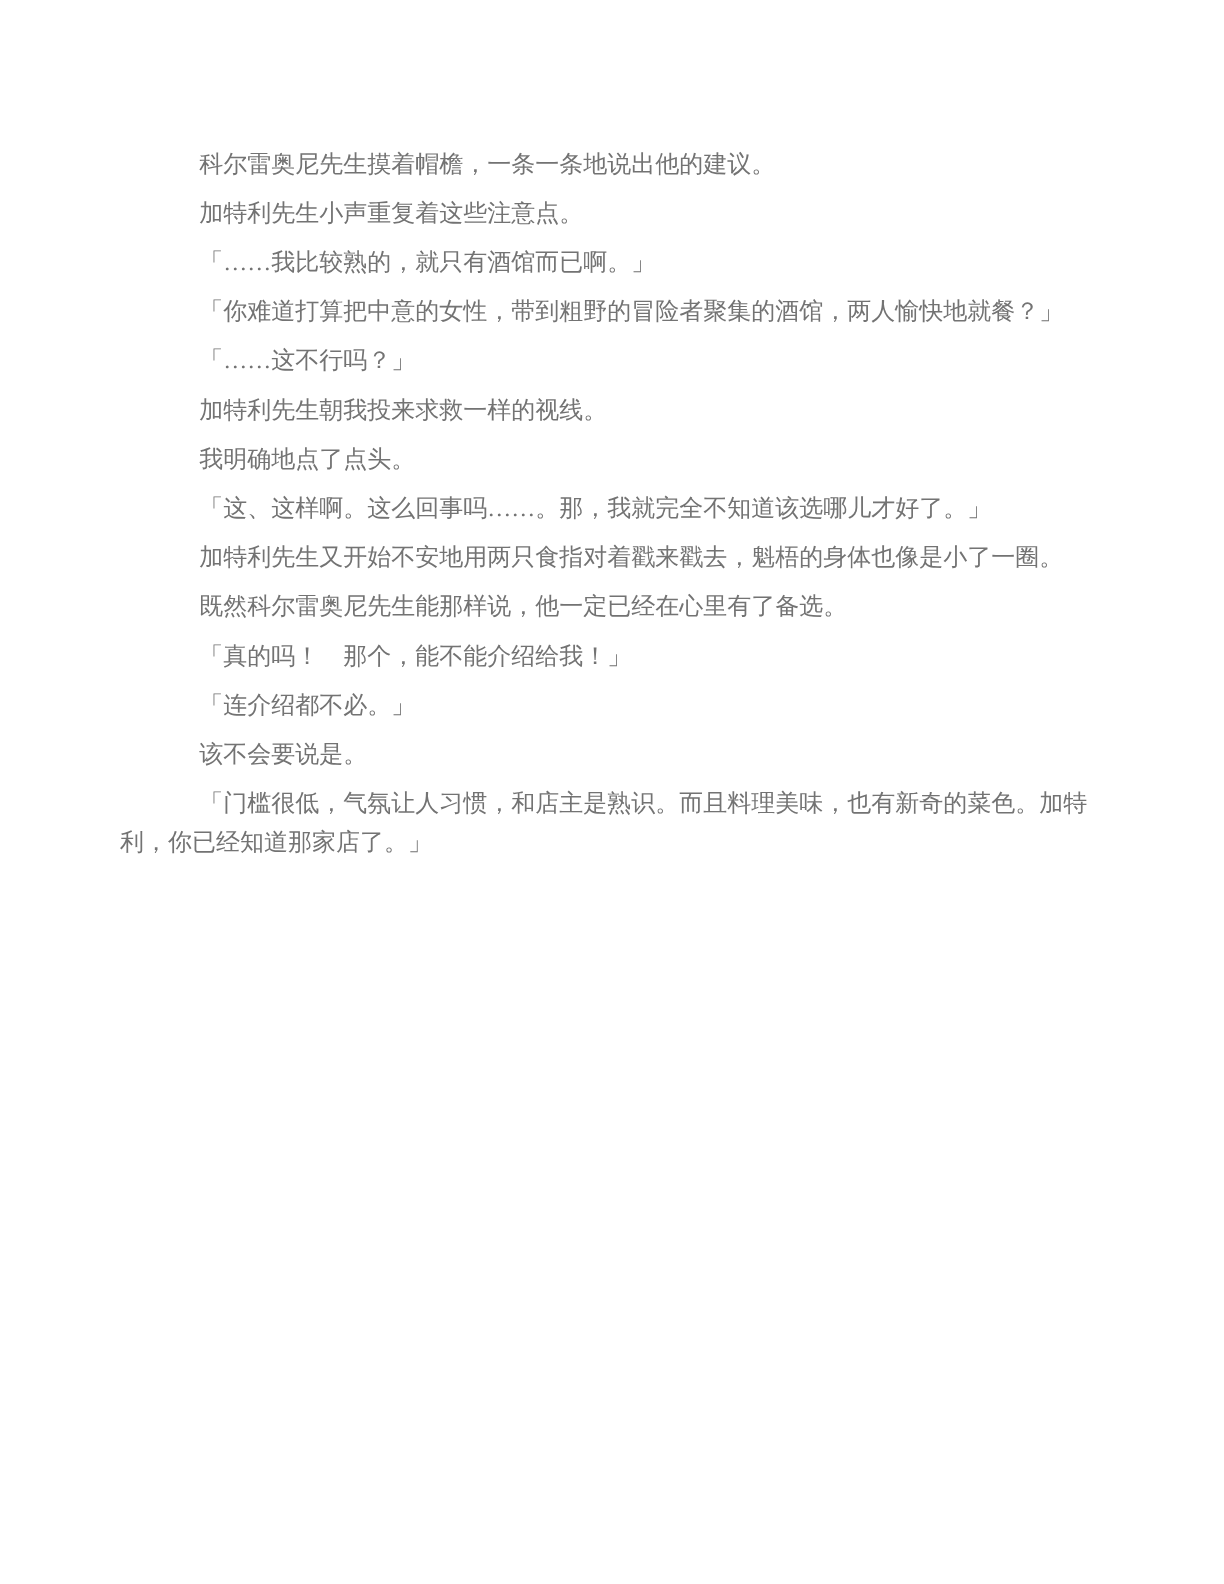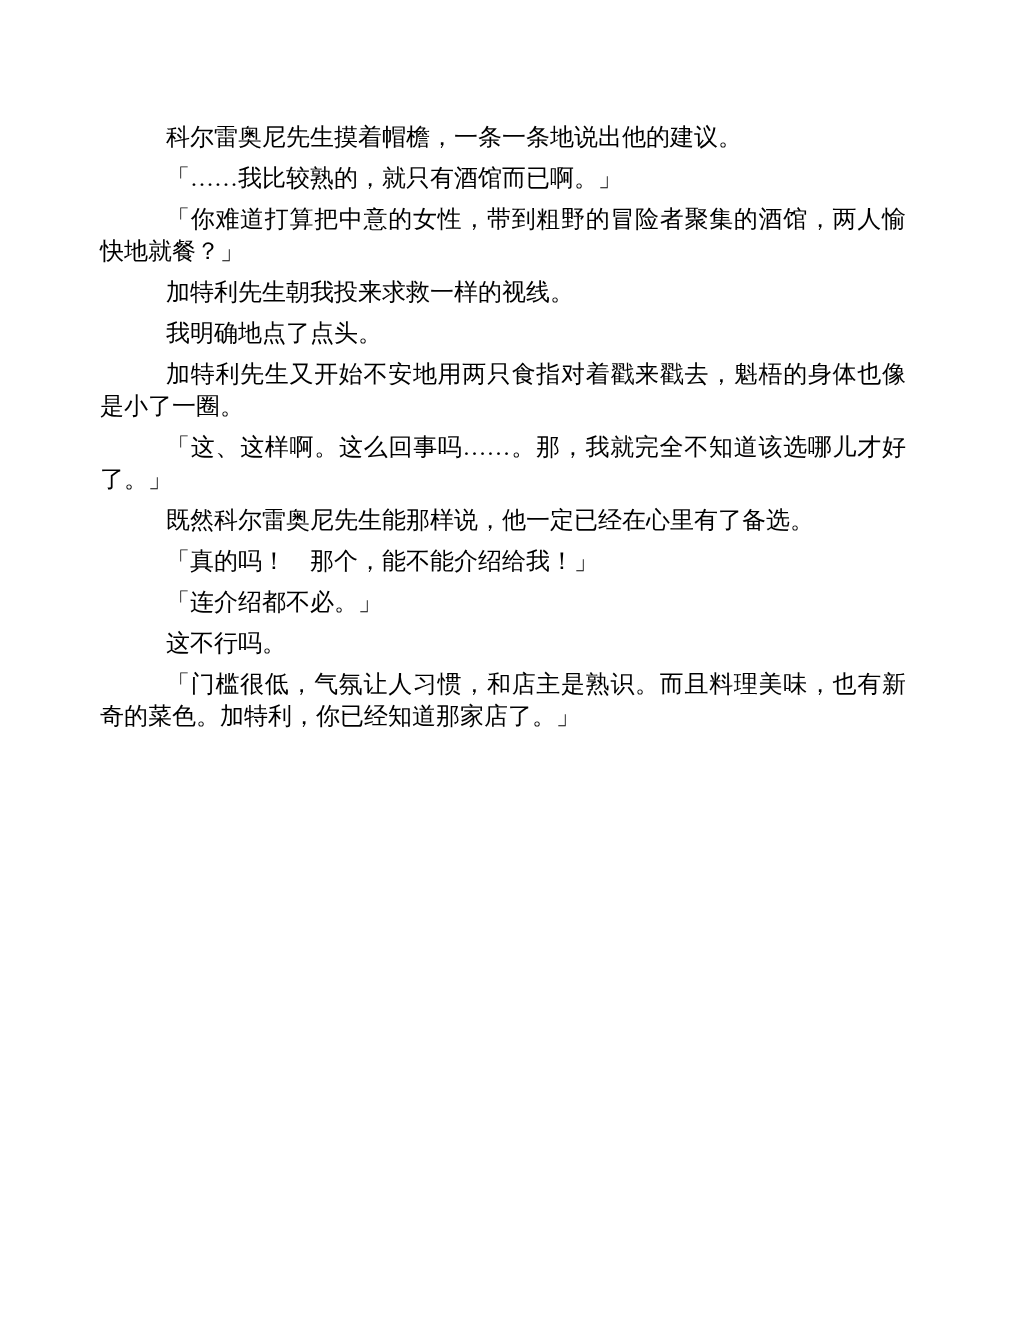--- a/index.html
+++ b/index.html
@@ -14,43 +14,45 @@
     width: 1020px;
     height: 1320px;
     background: #ffffff;
     overflow: hidden;
   }
   .text-block {
     position: absolute;
     left: 100px;
     top: 121px;
     width: 806px;
-    color: #000000;
+    color: #737373;
     font-family: "Liberation Serif", "DejaVu Serif", serif;
-    font-size: 24px;
+    font-size: 20px;
     line-height: 32px;
     text-align: justify;
     letter-spacing: 0;
   }
   .text-block p {
     margin: 0 0 9px 0;
     text-indent: 66px;
   }
 </style>
 </head>
 <body>
 
 <div class="page">
   <div class="text-block">
     <p>科尔雷奥尼先生摸着帽檐，一条一条地说出他的建议。</p>
+    <p>加特利先生小声重复着这些注意点。</p>
     <p>「……我比较熟的，就只有酒馆而已啊。」</p>
     <p>「你难道打算把中意的女性，带到粗野的冒险者聚集的酒馆，两人愉快地就餐？」</p>
+    <p>「……这不行吗？」</p>
     <p>加特利先生朝我投来求救一样的视线。</p>
     <p>我明确地点了点头。</p>
+    <p>「这、这样啊。这么回事吗……。那，我就完全不知道该选哪儿才好了。」</p>
     <p>加特利先生又开始不安地用两只食指对着戳来戳去，魁梧的身体也像是小了一圈。</p>
-    <p>「这、这样啊。这么回事吗……。那，我就完全不知道该选哪儿才好了。」</p>
     <p>既然科尔雷奥尼先生能那样说，他一定已经在心里有了备选。</p>
     <p>「真的吗！　那个，能不能介绍给我！」</p>
     <p>「连介绍都不必。」</p>
-    <p>这不行吗。</p>
+    <p>该不会要说是。</p>
     <p>「门槛很低，气氛让人习惯，和店主是熟识。而且料理美味，也有新奇的菜色。加特利，你已经知道那家店了。」</p>
   </div>
 </div>
 
 </body></html>

